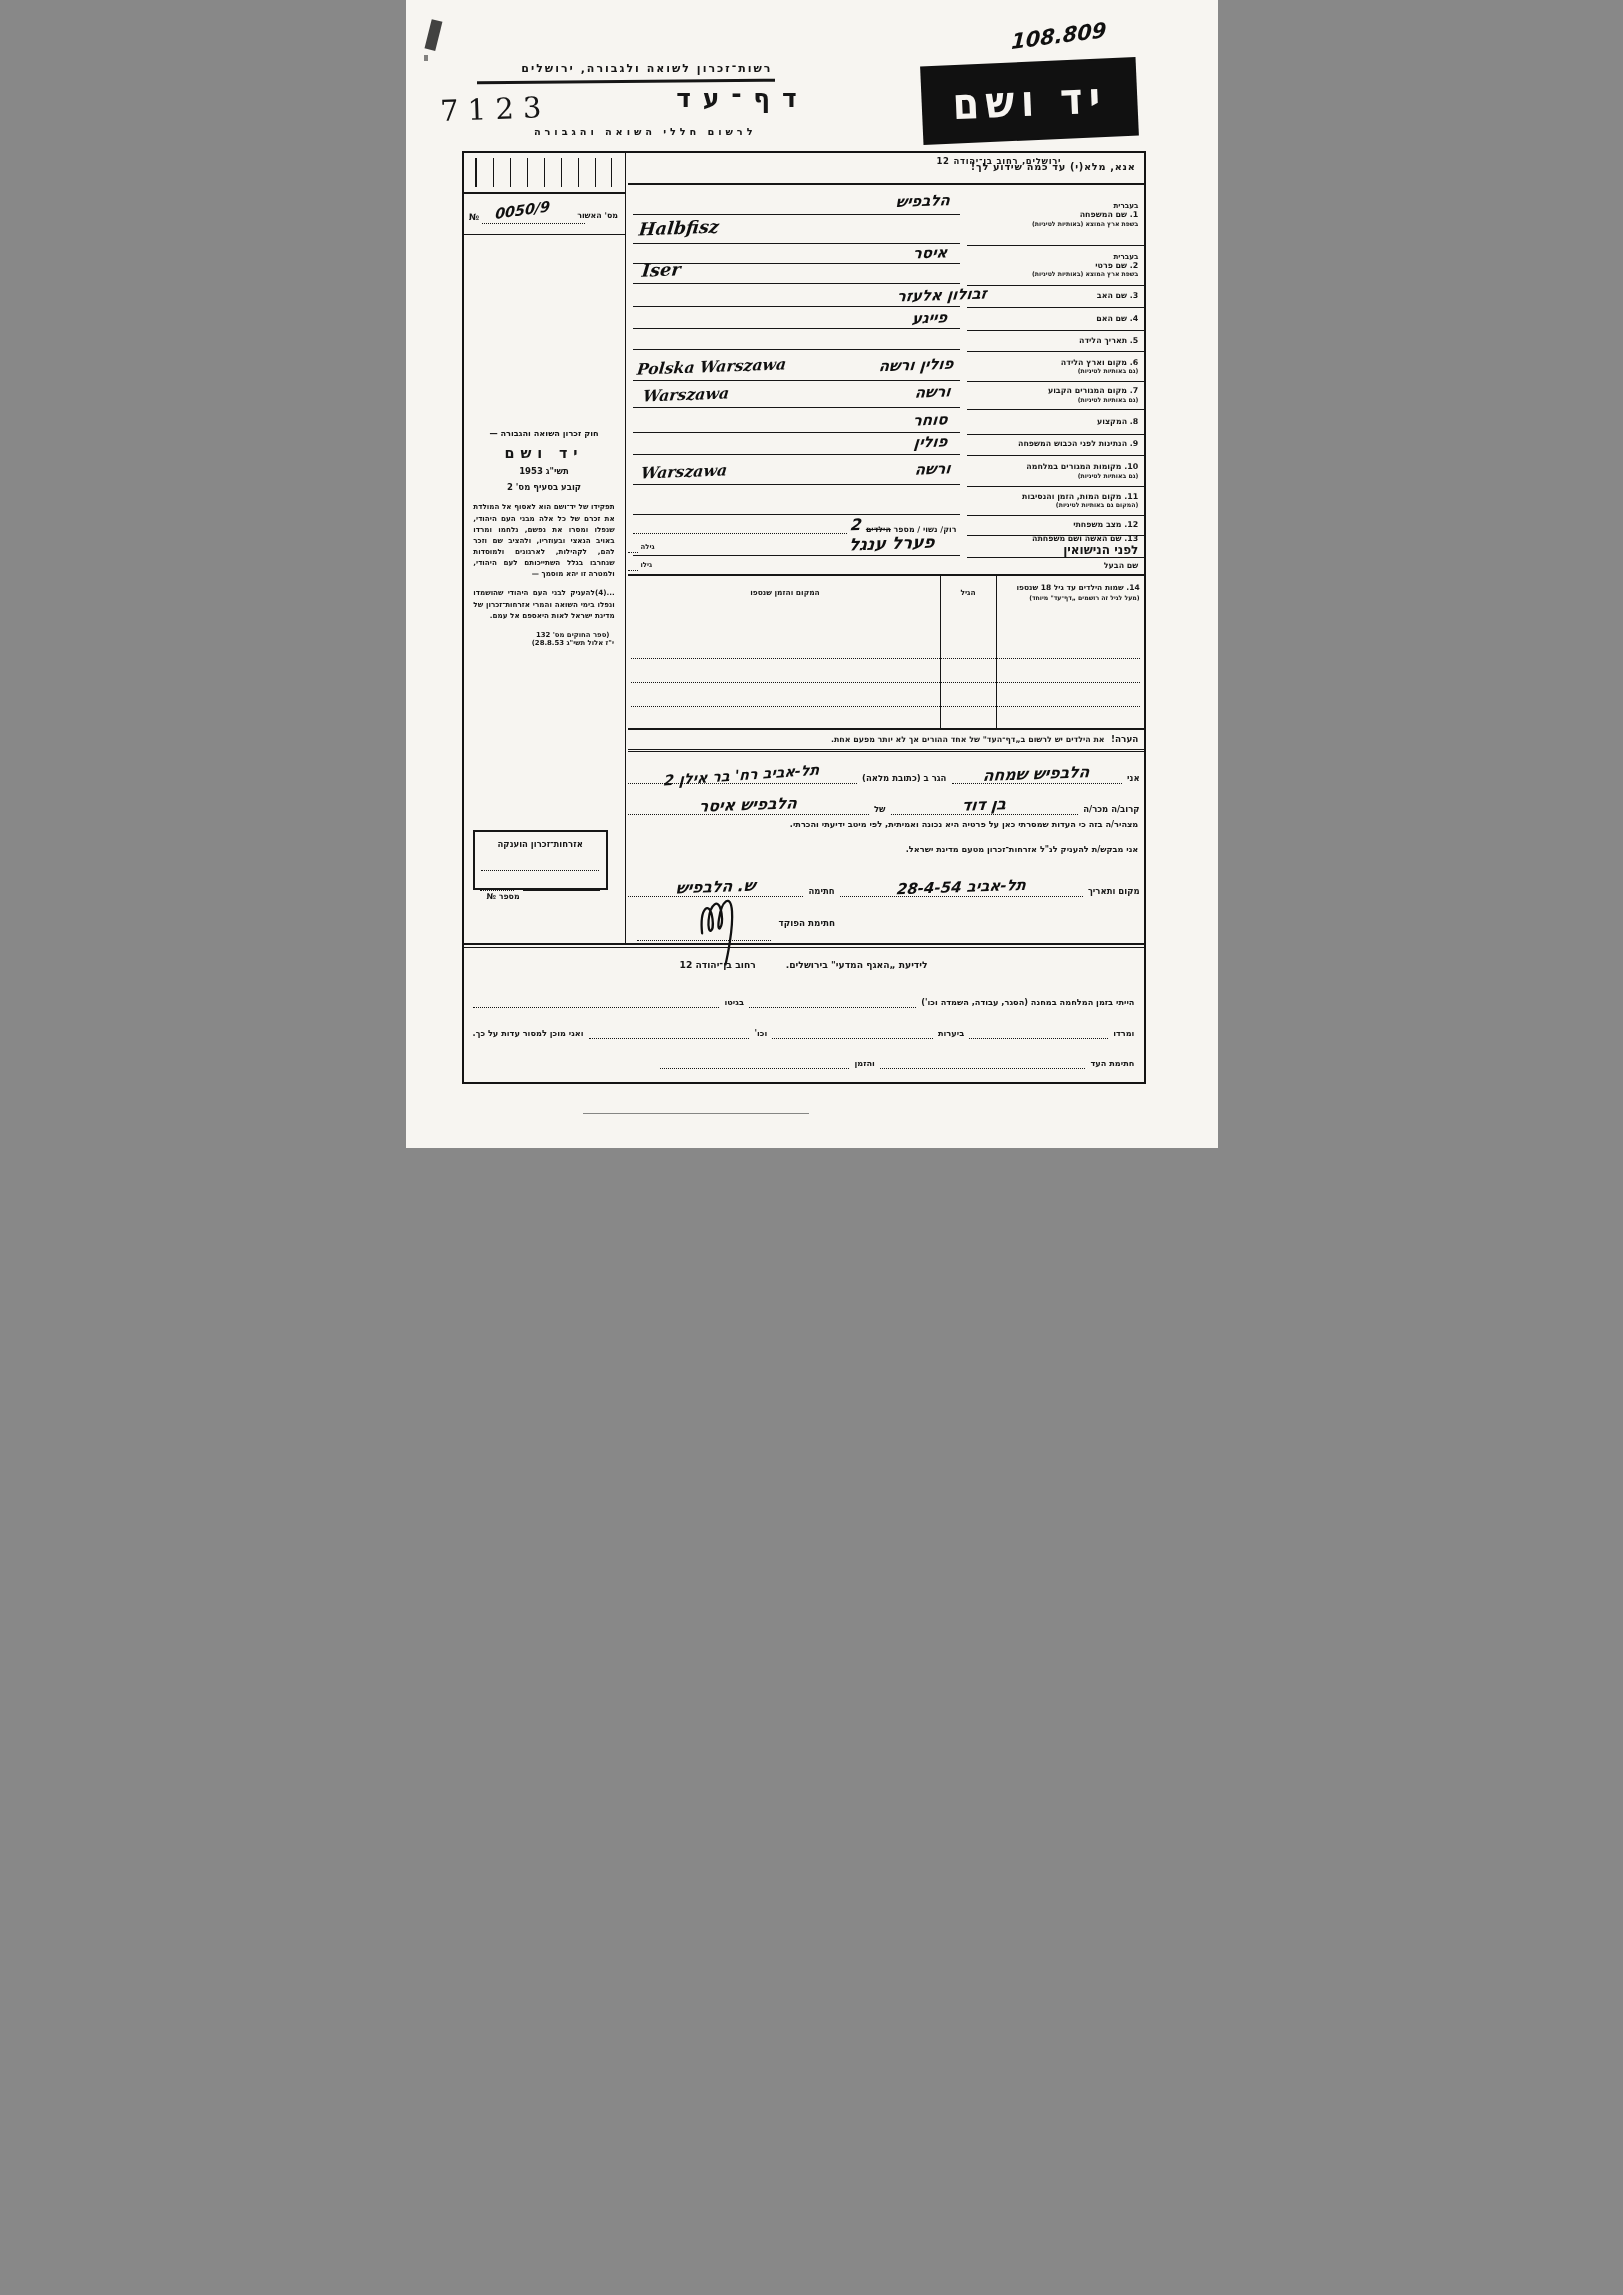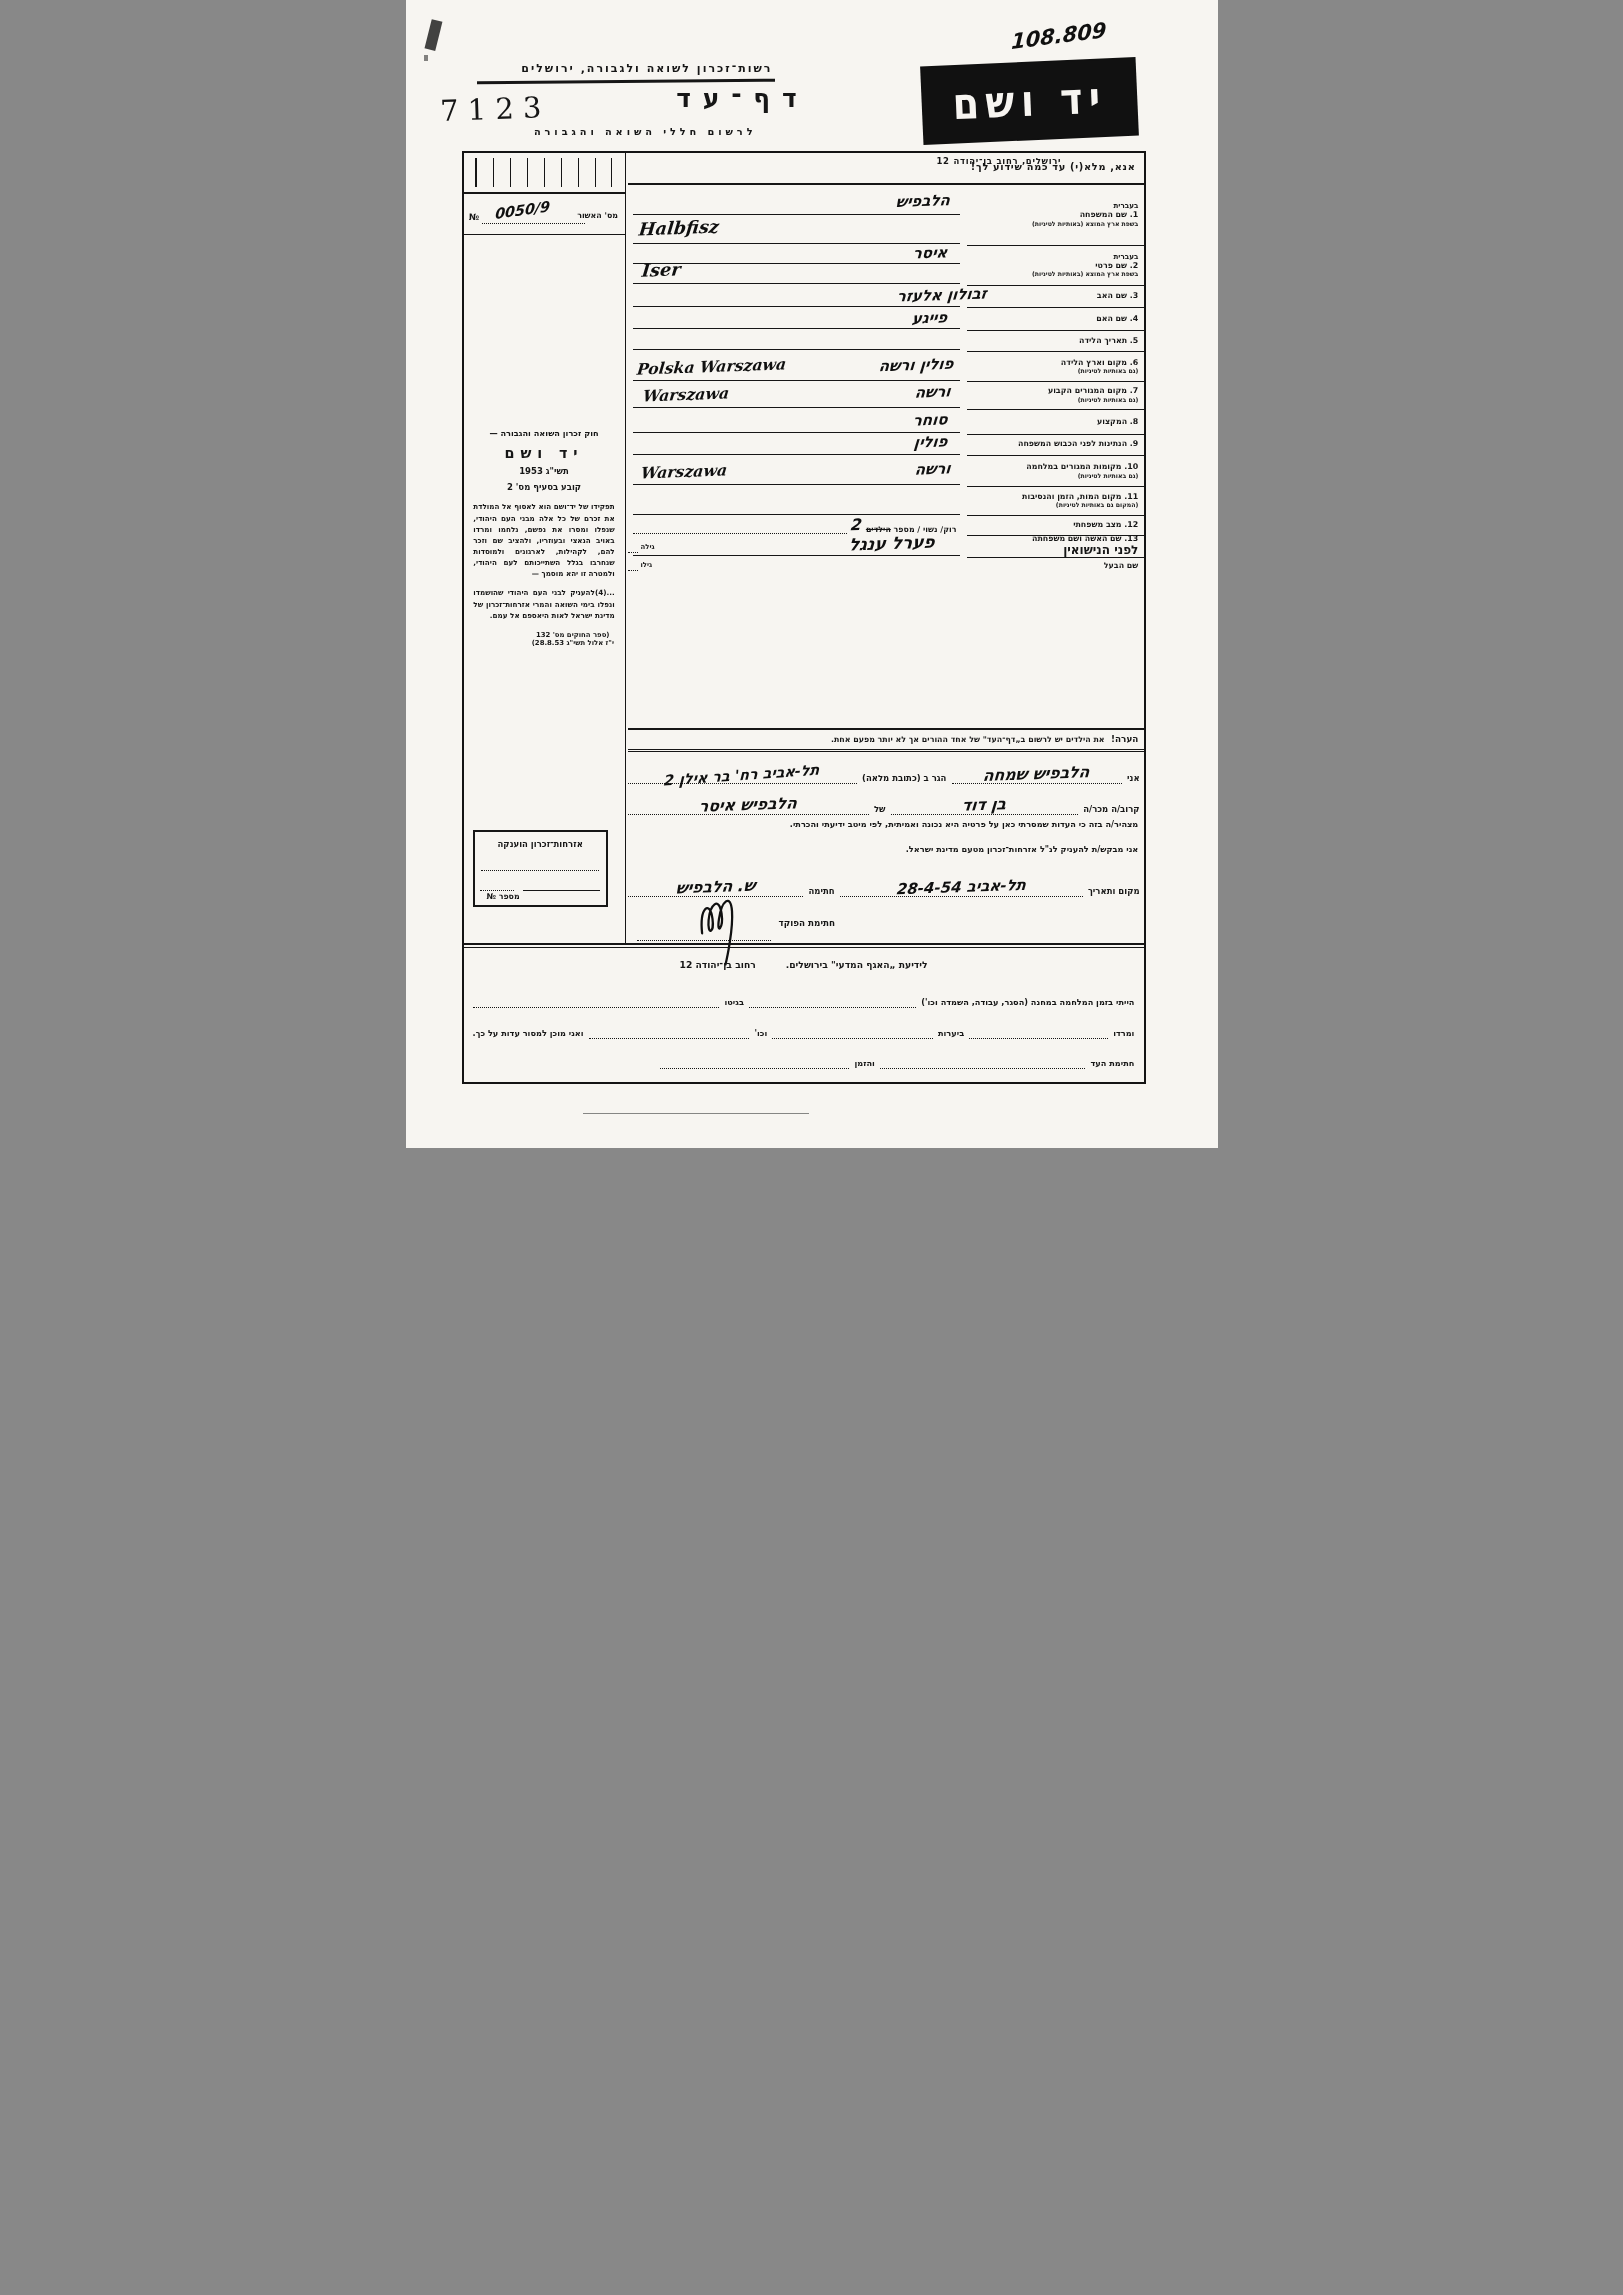--- a/index.html
+++ b/index.html
@@ -87,21 +87,21 @@
         <div class="b" style="font-size:8.2px;margin-bottom:6.5px;">חוק זכרון השואה והגבורה —</div>
         <div class="b" style="font-size:14.4px;letter-spacing:5.9px;margin-bottom:5.2px;">יד ושם</div>
         <div class="b" style="font-size:8.5px;margin-bottom:6.5px;">תשי"ג 1953</div>
         <div class="b" style="font-size:8.5px;margin-bottom:9.2px;">קובע בסעיף מס' 2</div>
         <div class="law-text">תפקידו של יד־ושם הוא לאסוף אל המולדת את זכרם של כל אלה מבני העם היהודי, שנפלו ומסרו את נפשם, נלחמו ומרדו באויב הנאצי ובעוזריו, ולהציב שם וזכר להם, לקהילות, לארגונים ולמוסדות שנחרבו בגלל השתייכותם לעם היהודי, ולמטרה זו יהא מוסמך —</div>
         <div class="law-text" style="margin-top:7.9px;">...(4)להעניק לבני העם היהודי שהושמדו ונפלו בימי השואה והמרי אזרחות־זכרון של מדינת ישראל לאות היאספם אל עמם.</div>
         <div class="b" style="font-size:6.9px;margin-top:10.5px;text-align:right;padding-right:15px;">(ספר החוקים מס' 132</div>
         <div class="b" style="font-size:6.9px;text-align:right;padding-right:10.5px;">י"ז אלול תשי"ג 28.8.53)</div>
       </div>
 
-      <div class="abs" style="left:9.2px;top:677px;width:135px;height:77px;border:2px solid #161616;box-sizing:border-box;">
+      <div class="abs" style="left:9.2px;top:677px;width:135px;height:60px;border:2px solid #161616;box-sizing:border-box;">
         <div class="b" style="text-align:center;font-size:8.5px;margin-top:6.5px;">אזרחות־זכרון הוענקה</div>
         <div class="dashline" style="left:6.5px;top:38px;width:118px;"></div>
         <div class="dashline" style="left:5.2px;top:58px;width:34px;"></div>
         <div class="uline" style="left:48px;top:58px;width:77px;border-bottom-width:1.3px;"></div>
         <div class="abs b" style="right:86px;top:60px;font-size:7.9px;white-space:nowrap;">
           <span>מספר</span> <span>№</span>
         </div>
       </div>
     </div>
 
@@ -232,20 +232,33 @@
     </div>
 
     <div class="fieldrow" style="top:405px;height:16.4px;">
       <div class="lblzone" style="border-bottom:none;">
           <span class="lbl">שם הבעל</span>
         </div>
       <div class="dashline" style="left:0;width:10.5px;top:11.8px;"></div>
       <span class="abs b" style="left:13px;top:2.6px;font-size:6.9px;">גילו</span>
     </div>
 
+    <div class="abs" style="left:164px;right:0;top:421px;height:154px;border-top:2px solid #161616;box-sizing:border-box;">
+      <div class="vdiv" style="left:312px;top:0;bottom:0;"></div>
+      <div class="vdiv" style="left:368px;top:0;bottom:0;"></div>
+      <div class="abs" style="right:3.9px;top:6.5px;width:145px;">
+        <div class="lbl" style="font-size:7.5px;">14. שמות הילדים עד גיל 18 שנספו</div>
+        <div class="sub" style="margin-top:2.6px;">(מעל לגיל זה רושמים „דף־עד" מיוחד)</div>
+      </div>
+      <div class="abs b" style="left:319px;top:11.8px;width:43px;text-align:center;font-size:7.5px;">הגיל</div>
+      <div class="abs b" style="left:79px;top:11.8px;width:157px;text-align:center;font-size:7.5px;">המקום והזמן שנספו</div>
+      <div class="dashline" style="left:3.9px;right:3.9px;top:82px;"></div>
+      <div class="dashline" style="left:3.9px;right:3.9px;top:106px;"></div>
+      <div class="dashline" style="left:3.9px;right:3.9px;top:130px;"></div>
+    </div>
 
     <div class="abs" style="left:164px;right:0;top:575px;height:23.6px;border-top:2px solid #161616;border-bottom:3.9px double #161616;box-sizing:border-box;display:flex;direction:rtl;align-items:center;gap:6.5px;padding:0 5.2px;">
       <span class="b" style="font-size:8.8px;">הערה!</span>
       <span class="b" style="font-size:7.9px;">את הילדים יש לרשום ב„דף־העד" של אחד ההורים אך לא יותר מפעם אחת.</span>
     </div>
 
     <div class="decl-row" style="top:601px;height:30px;">
       <span class="decl-lbl">אני</span>
       <span class="dotline" style="flex:1.1;"><span class="hw hw-he" style="font-size:15.7px;">הלבפיש שמחה</span></span>
       <span class="decl-lbl">הגר ב (כתובת מלאה)</span>

